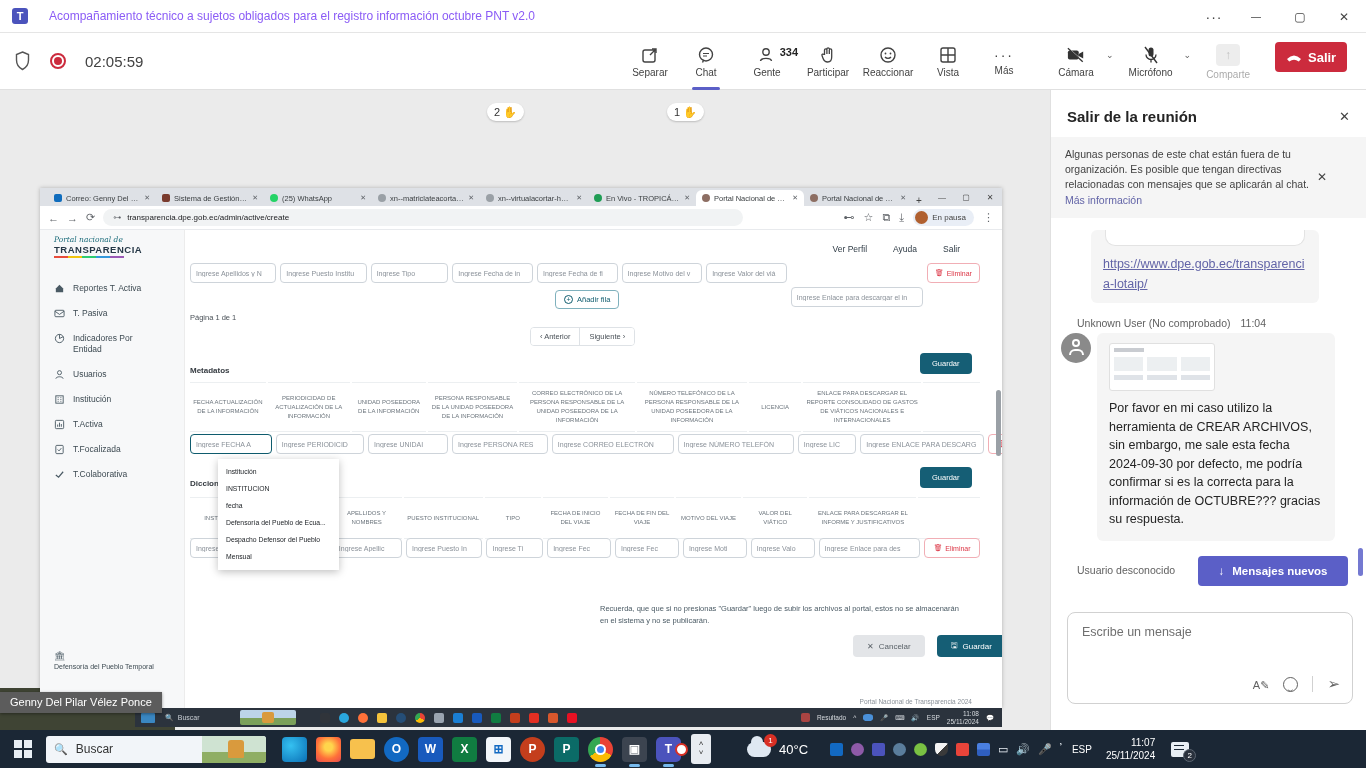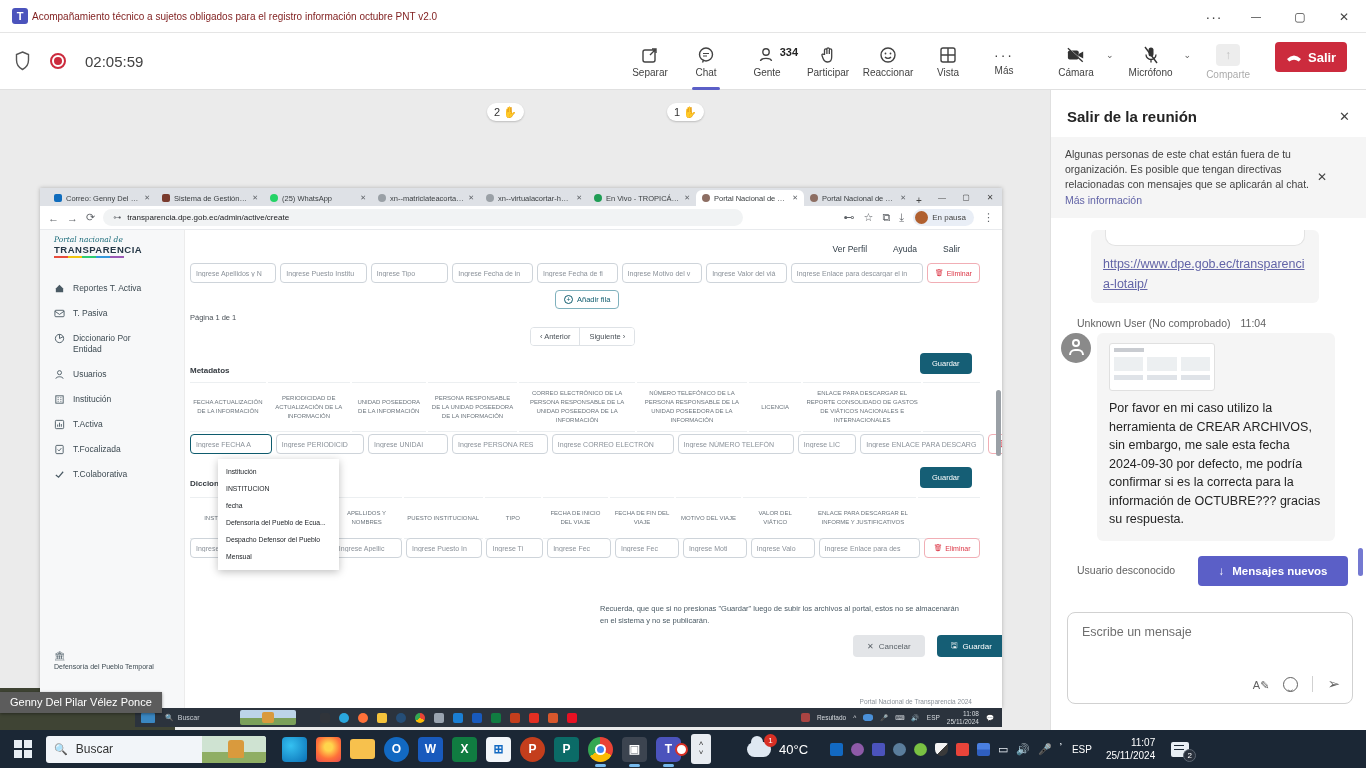--- a/index.html
+++ b/index.html
@@ -6,21 +6,21 @@
   html,body { width:1366px; height:768px; overflow:hidden; background:#ebebeb;
     font-family:"Liberation Sans", sans-serif; }
   .abs { position:absolute; }
 
   
   #titlebar { position:absolute; top:0; left:0; width:1366px; height:33px; background:#fff;
     border-bottom:1px solid #e5e5e5; display:flex; align-items:center; }
   .tlogo { width:16px; height:16px; margin-left:12px; background:#4b53bc; border-radius:3px;
     color:#fff; font-size:11px; font-weight:bold; display:flex; align-items:center; justify-content:center; }
   .tlogo::after { content:"T"; }
-  #titlebar .title { margin-left:4px; font-size:10px; color:#7f1d1d; }
+  #titlebar .title { margin-left:21px; font-size:12px; color:#8b5cf6; }
   .win-ctrls { position:absolute; right:0; top:0; height:33px; display:flex; align-items:center; }
   .win-btn { width:44px; height:33px; display:flex; align-items:center; justify-content:center;
     color:#444; font-size:12px; }
   .dots-btn { width:40px; text-align:center; color:#444; font-size:14px; letter-spacing:1px; }
   .dots-btn::after { content:"···"; }
   .min-i::after { content:"—"; font-size:10px; } .max-i::after { content:"▢"; } .close-i::after { content:"✕"; }
 
   
   #toolbar { position:absolute; top:33px; left:0; width:1366px; height:57px; background:#fff;
     border-bottom:1px solid #e0e0e0; }
@@ -617,21 +617,21 @@
                 <rect x="1" y="2.5" width="10" height="7" rx="1" fill="none" stroke="#4a5a64"></rect>
                 <path d="M1 3.5 L6 7 L11 3.5" fill="none" stroke="#4a5a64"></path>
               </svg>
               <span>T. Pasiva</span>
             </div>
           <div class="s-item" style="line-height:1.3;">
               <svg width="11" height="11" viewBox="0 0 12 12">
                 <circle cx="6" cy="6" r="4.5" fill="none" stroke="#4a5a64"></circle>
                 <path d="M6 6 V1.5 M6 6 L10 4" stroke="#4a5a64" fill="none"></path>
               </svg>
-              <span style="width:80px; display:block;">Diccionario Por Entidad</span>
+              <span style="width:80px; display:block;">Indicadores Por Entidad</span>
             </div>
           <div class="s-item">
               <svg width="11" height="11" viewBox="0 0 12 12">
                 <circle cx="6" cy="4" r="2.2" fill="none" stroke="#4a5a64"></circle>
                 <path d="M2 10.5 C2.5 7.8 9.5 7.8 10 10.5" fill="none" stroke="#4a5a64"></path>
               </svg>
               <span>Usuarios</span>
             </div>
           <div class="s-item">
               <svg width="11" height="11" viewBox="0 0 12 12">
@@ -676,21 +676,21 @@
       <div id="pmain">
 
         <div class="row1">
           <input class="inp" style="flex: 5.2 1 0%;" placeholder="Ingrese Apellidos y N">
           <input class="inp" style="flex: 5.2 1 0%;" placeholder="Ingrese Puesto Institu">
           <input class="inp" style="flex: 4.6 1 0%;" placeholder="Ingrese Tipo">
           <input class="inp" style="flex: 4.8 1 0%;" placeholder="Ingrese Fecha de in">
           <input class="inp" style="flex: 4.8 1 0%;" placeholder="Ingrese Fecha de fi">
           <input class="inp" style="flex: 4.8 1 0%;" placeholder="Ingrese Motivo del v">
           <input class="inp" style="flex: 4.8 1 0%;" placeholder="Ingrese Valor del viá">
-          <input class="inp" style="flex: 8.4 1 0%;" placeholder="Ingrese Enlace para descargar el in">
+          <input class="inp" style="flex: 8.4 1 0%; margin-top: 24px;" placeholder="Ingrese Enlace para descargar el in">
           <button class="del-btn">
               <span class="trash"></span>
               <span>Eliminar</span>
             </button>
         </div>
 
         <button class="addfila">
           <span class="plus-i"></span>
           <span>Añadir fila</span>
         </button>

